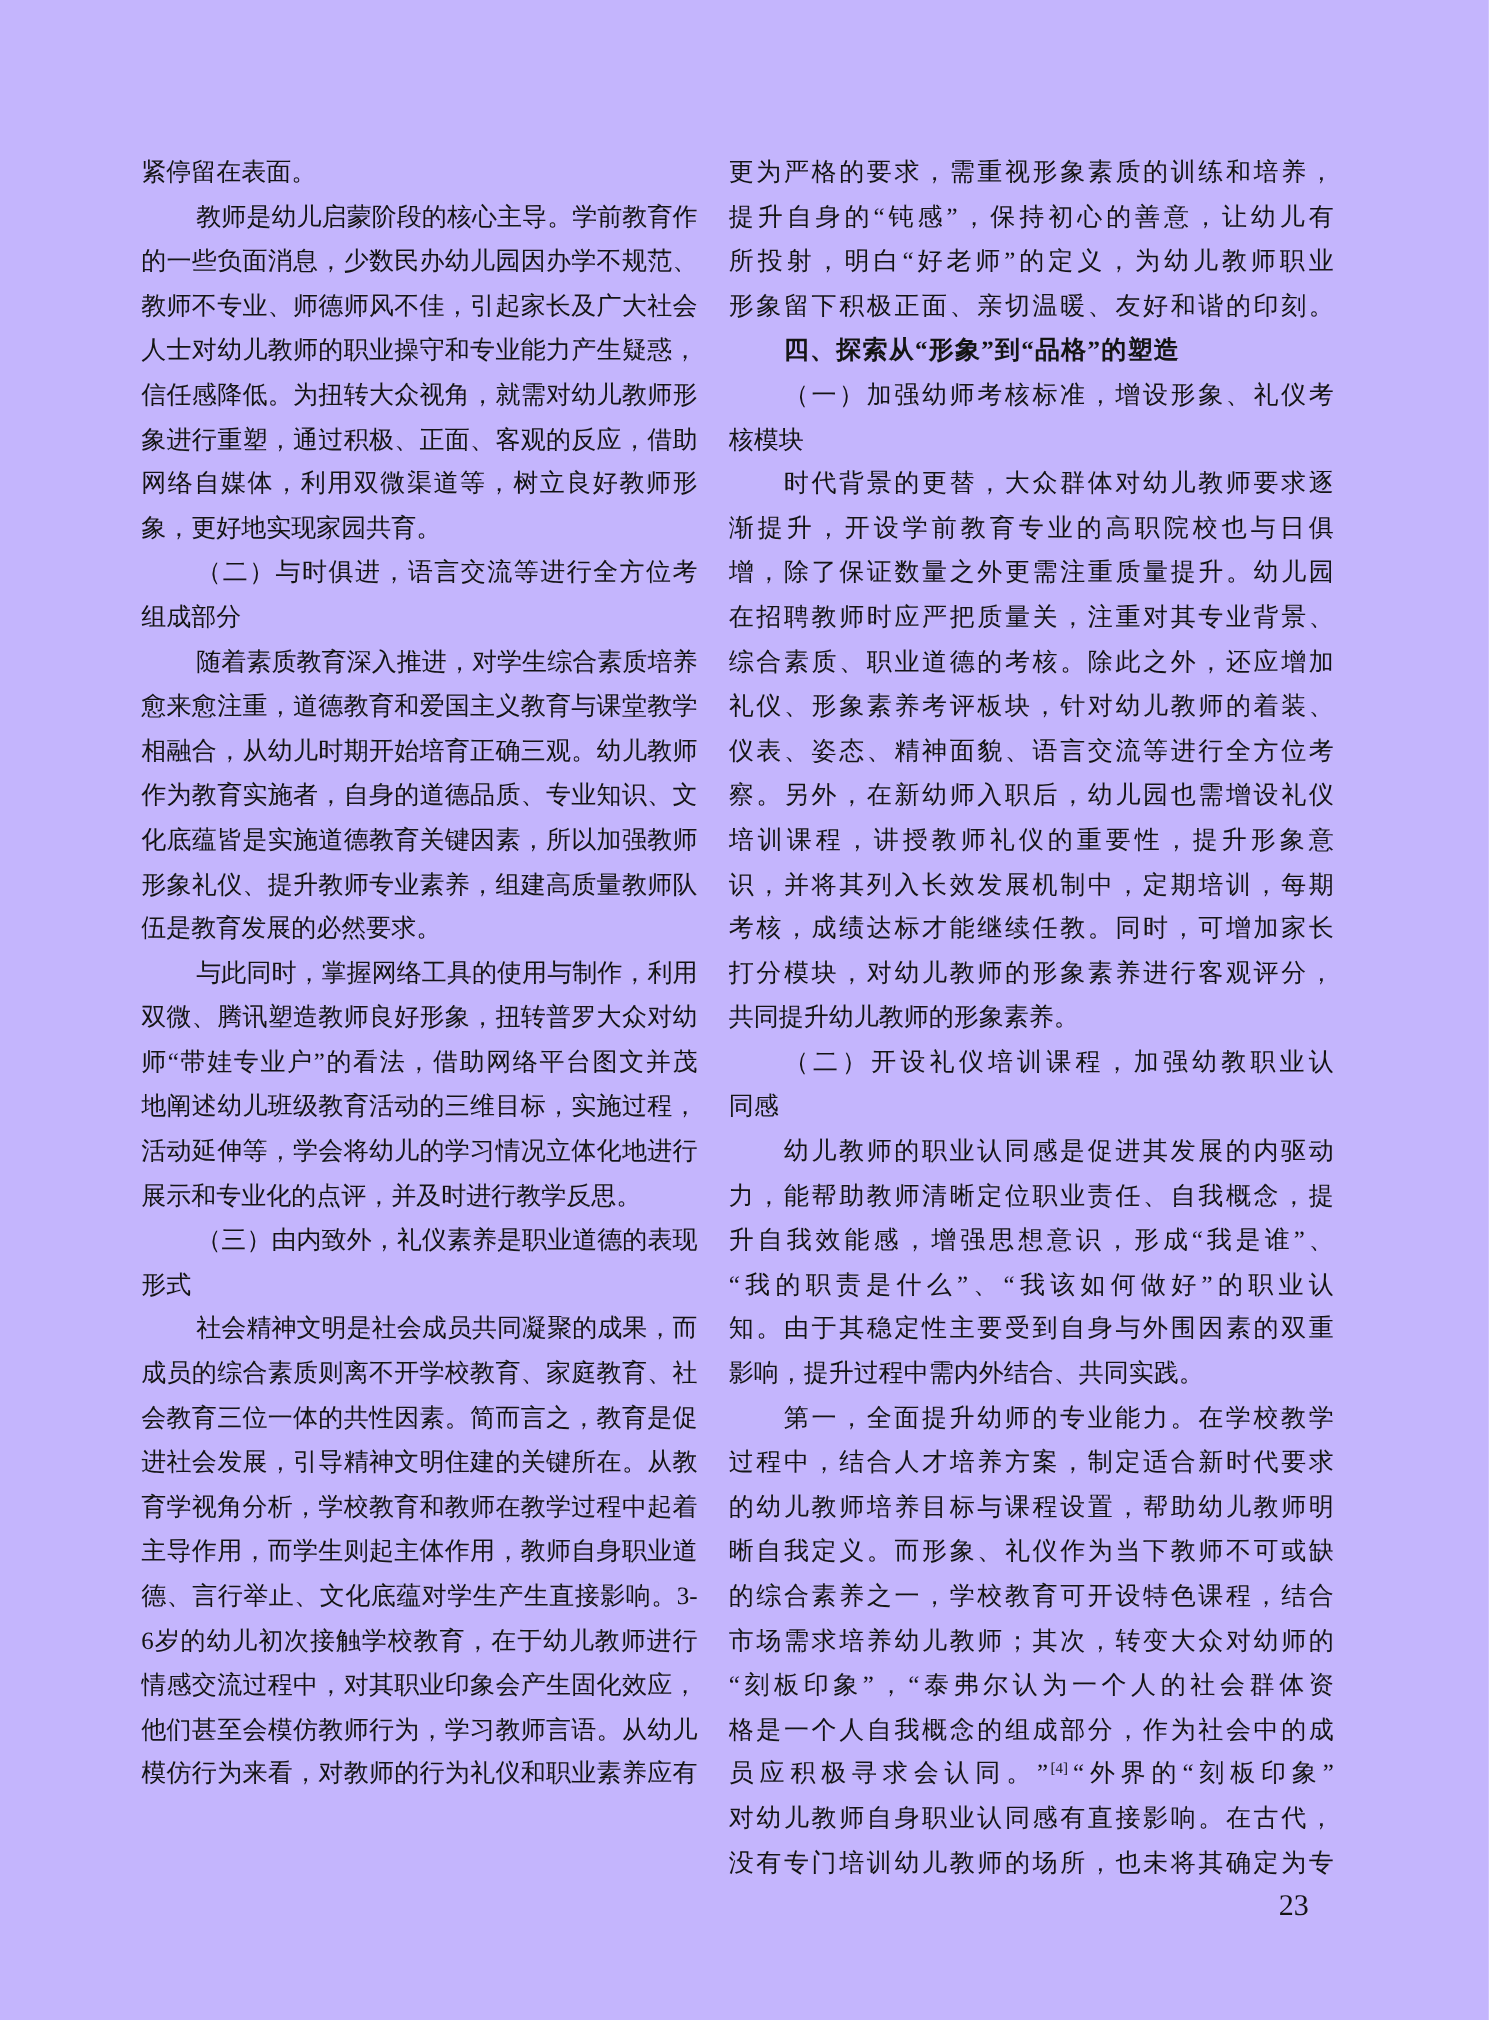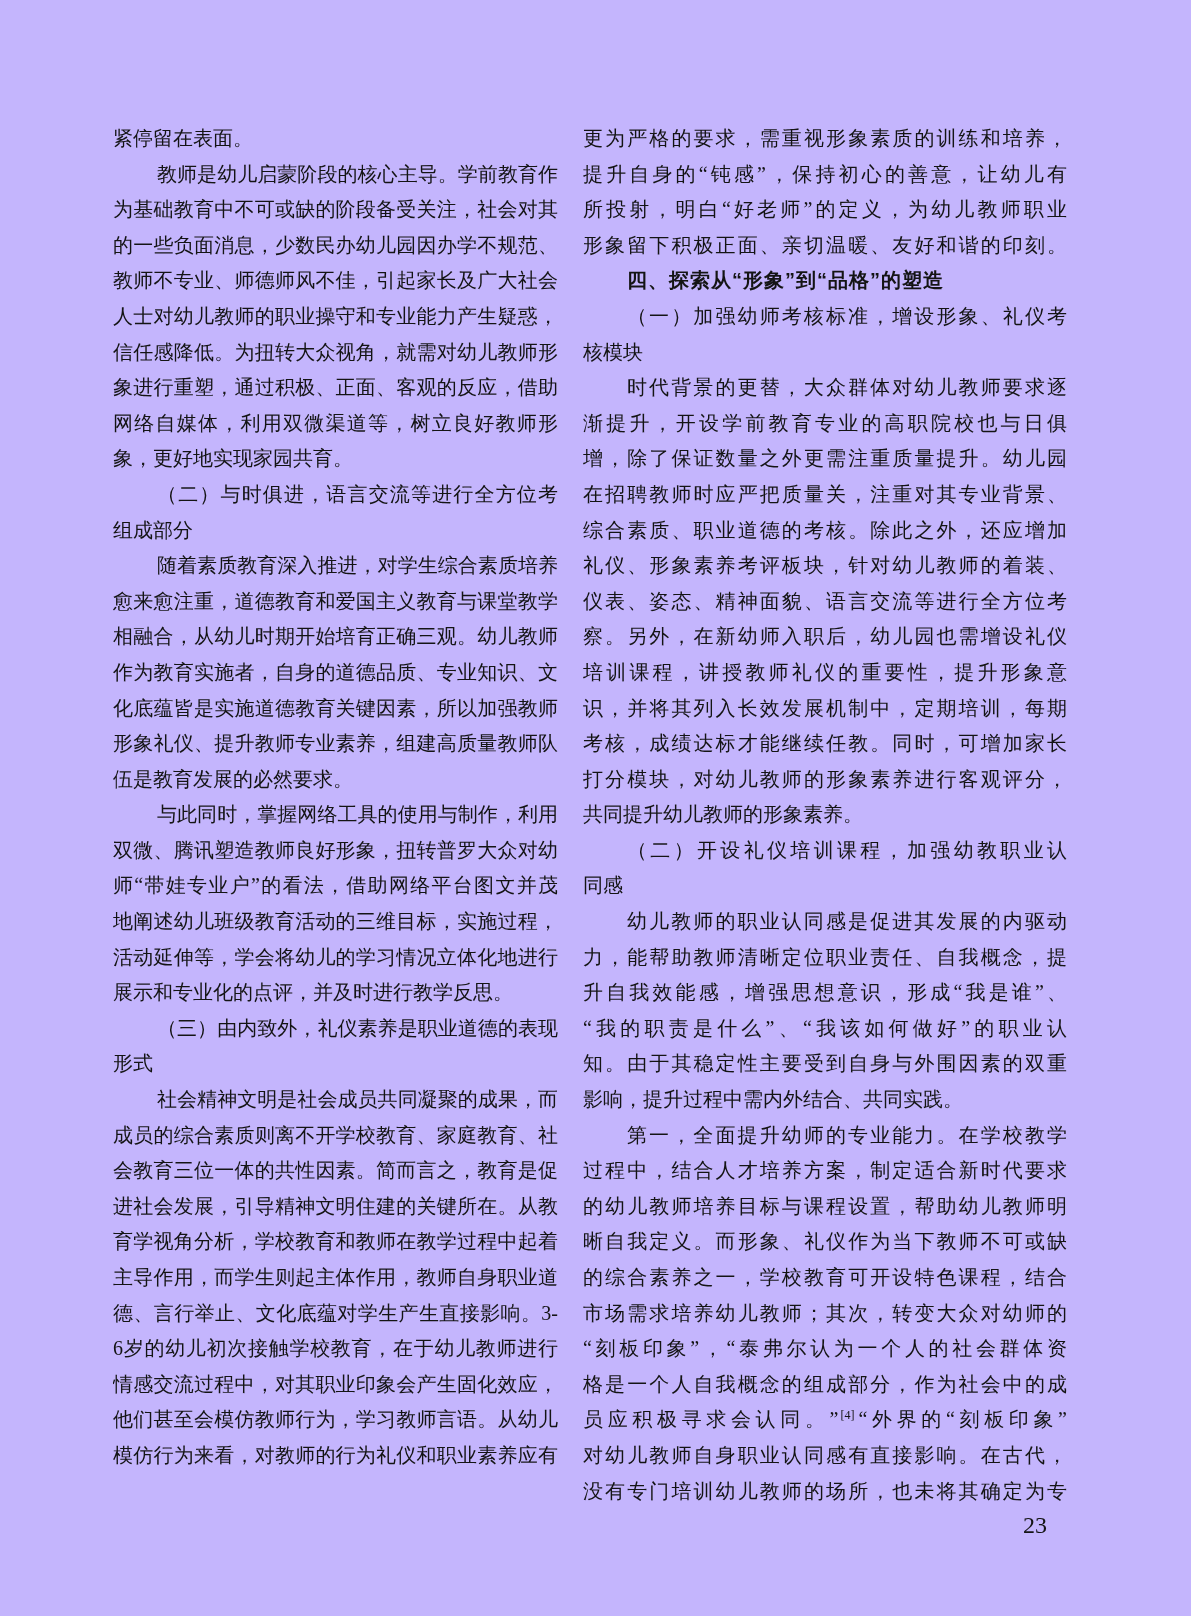--- a/index.html
+++ b/index.html
@@ -13,40 +13,39 @@
   .column.left{left:113px;width:445px;}
   .column.right{left:583px;width:484px;}
   .line{
     height:35.6px;line-height:35.6px;font-size:20px;
     text-align:justify;overflow:hidden;
   }
   .line.stretch{text-align-last:justify;-moz-text-align-last:justify;text-justify:inter-character;}
   .line.indent{padding-left:44px;}
   .line.heading{
     font-weight:bold;
-    font-family:Liberation Sans, sans-serif;
+    font-family:Liberation Serif, serif;
     letter-spacing:1px;
   }
   sup.fnref{
     font-size:12px;line-height:0;vertical-align:super;
     margin:0 4px 0 2px;letter-spacing:0;
   }
   .page-number{
     position:absolute;left:1023px;top:1510px;width:60px;
     font-size:24px;line-height:30px;text-align:left;
   }
 </style>
 </head>
 <body>
 
 <div class="page">
   <div class="column left">
       <div class="line">紧停留在表面。</div>
       <div class="line indent stretch">教师是幼儿启蒙阶段的核心主导。学前教育作</div>
-      <div class="line stretch">为基础教育中不可或缺的阶段备受关注，社会对其</div>
       <div class="line stretch">的一些负面消息，少数民办幼儿园因办学不规范、</div>
       <div class="line stretch">教师不专业、师德师风不佳，引起家长及广大社会</div>
       <div class="line stretch">人士对幼儿教师的职业操守和专业能力产生疑惑，</div>
       <div class="line stretch">信任感降低。为扭转大众视角，就需对幼儿教师形</div>
       <div class="line stretch">象进行重塑，通过积极、正面、客观的反应，借助</div>
       <div class="line stretch">网络自媒体，利用双微渠道等，树立良好教师形</div>
       <div class="line">象，更好地实现家园共育。</div>
       <div class="line indent stretch">（二）与时俱进，语言交流等进行全方位考</div>
       <div class="line">组成部分</div>
       <div class="line indent stretch">随着素质教育深入推进，对学生综合素质培养</div>

